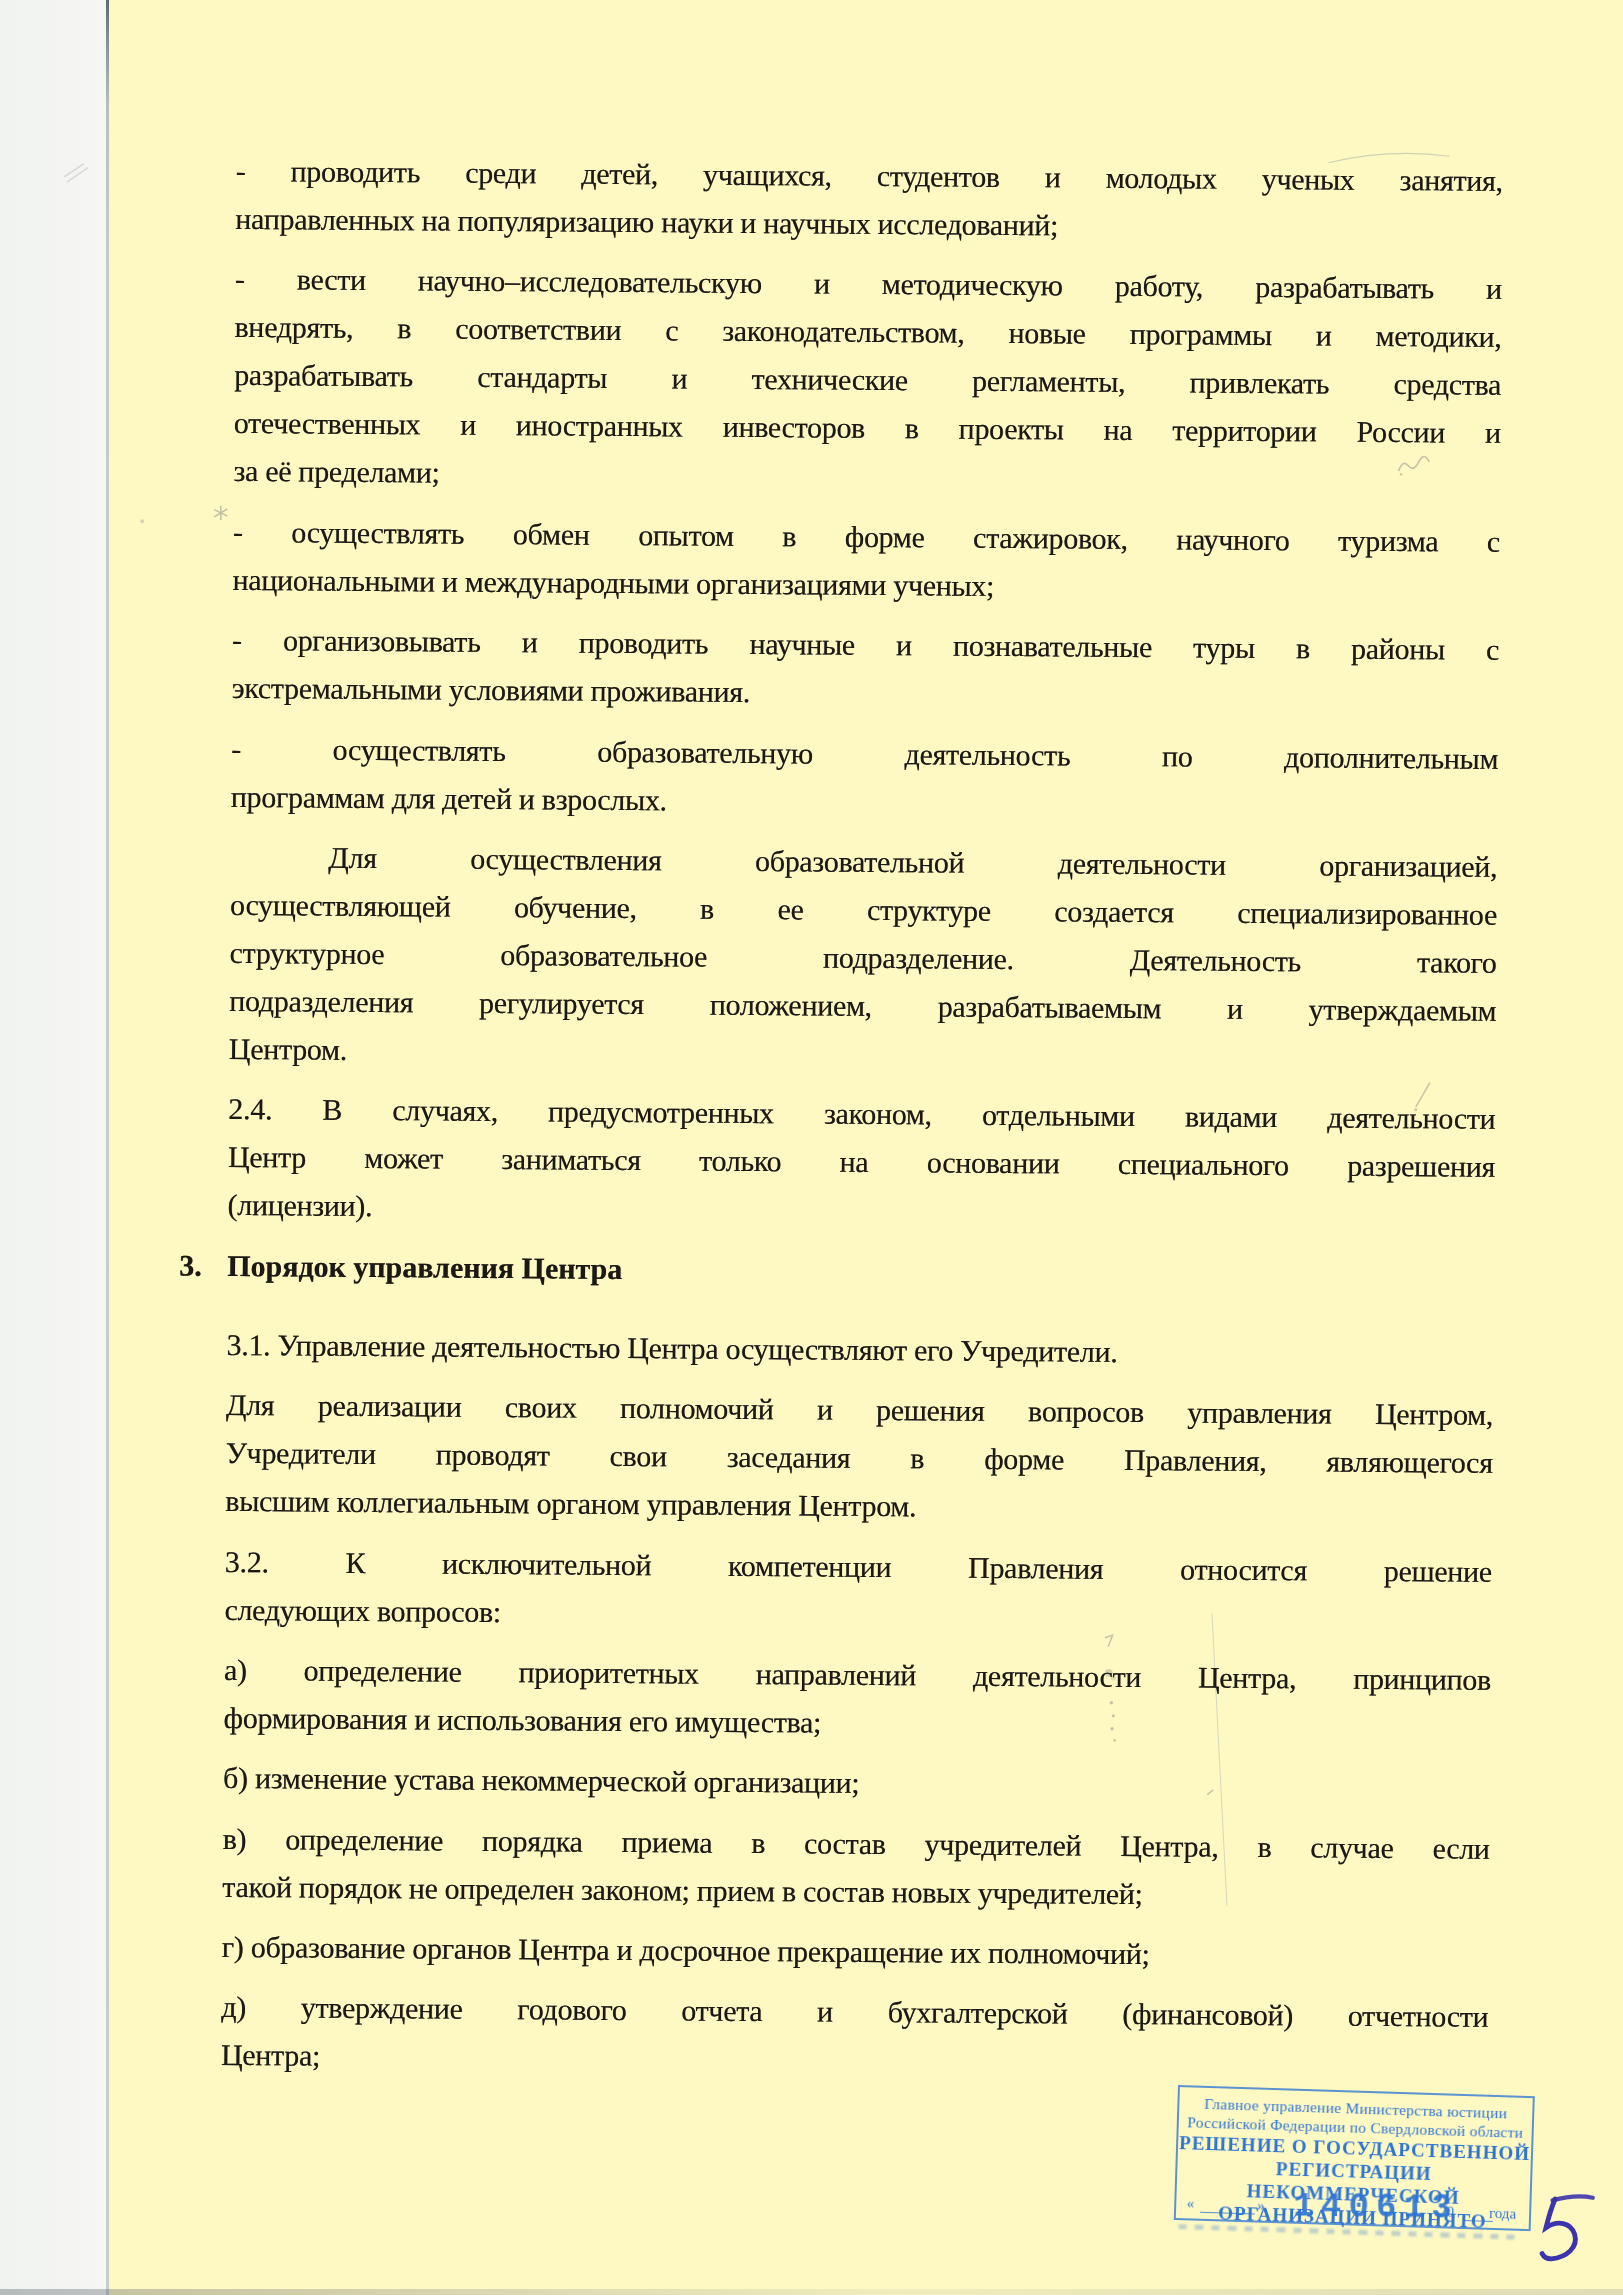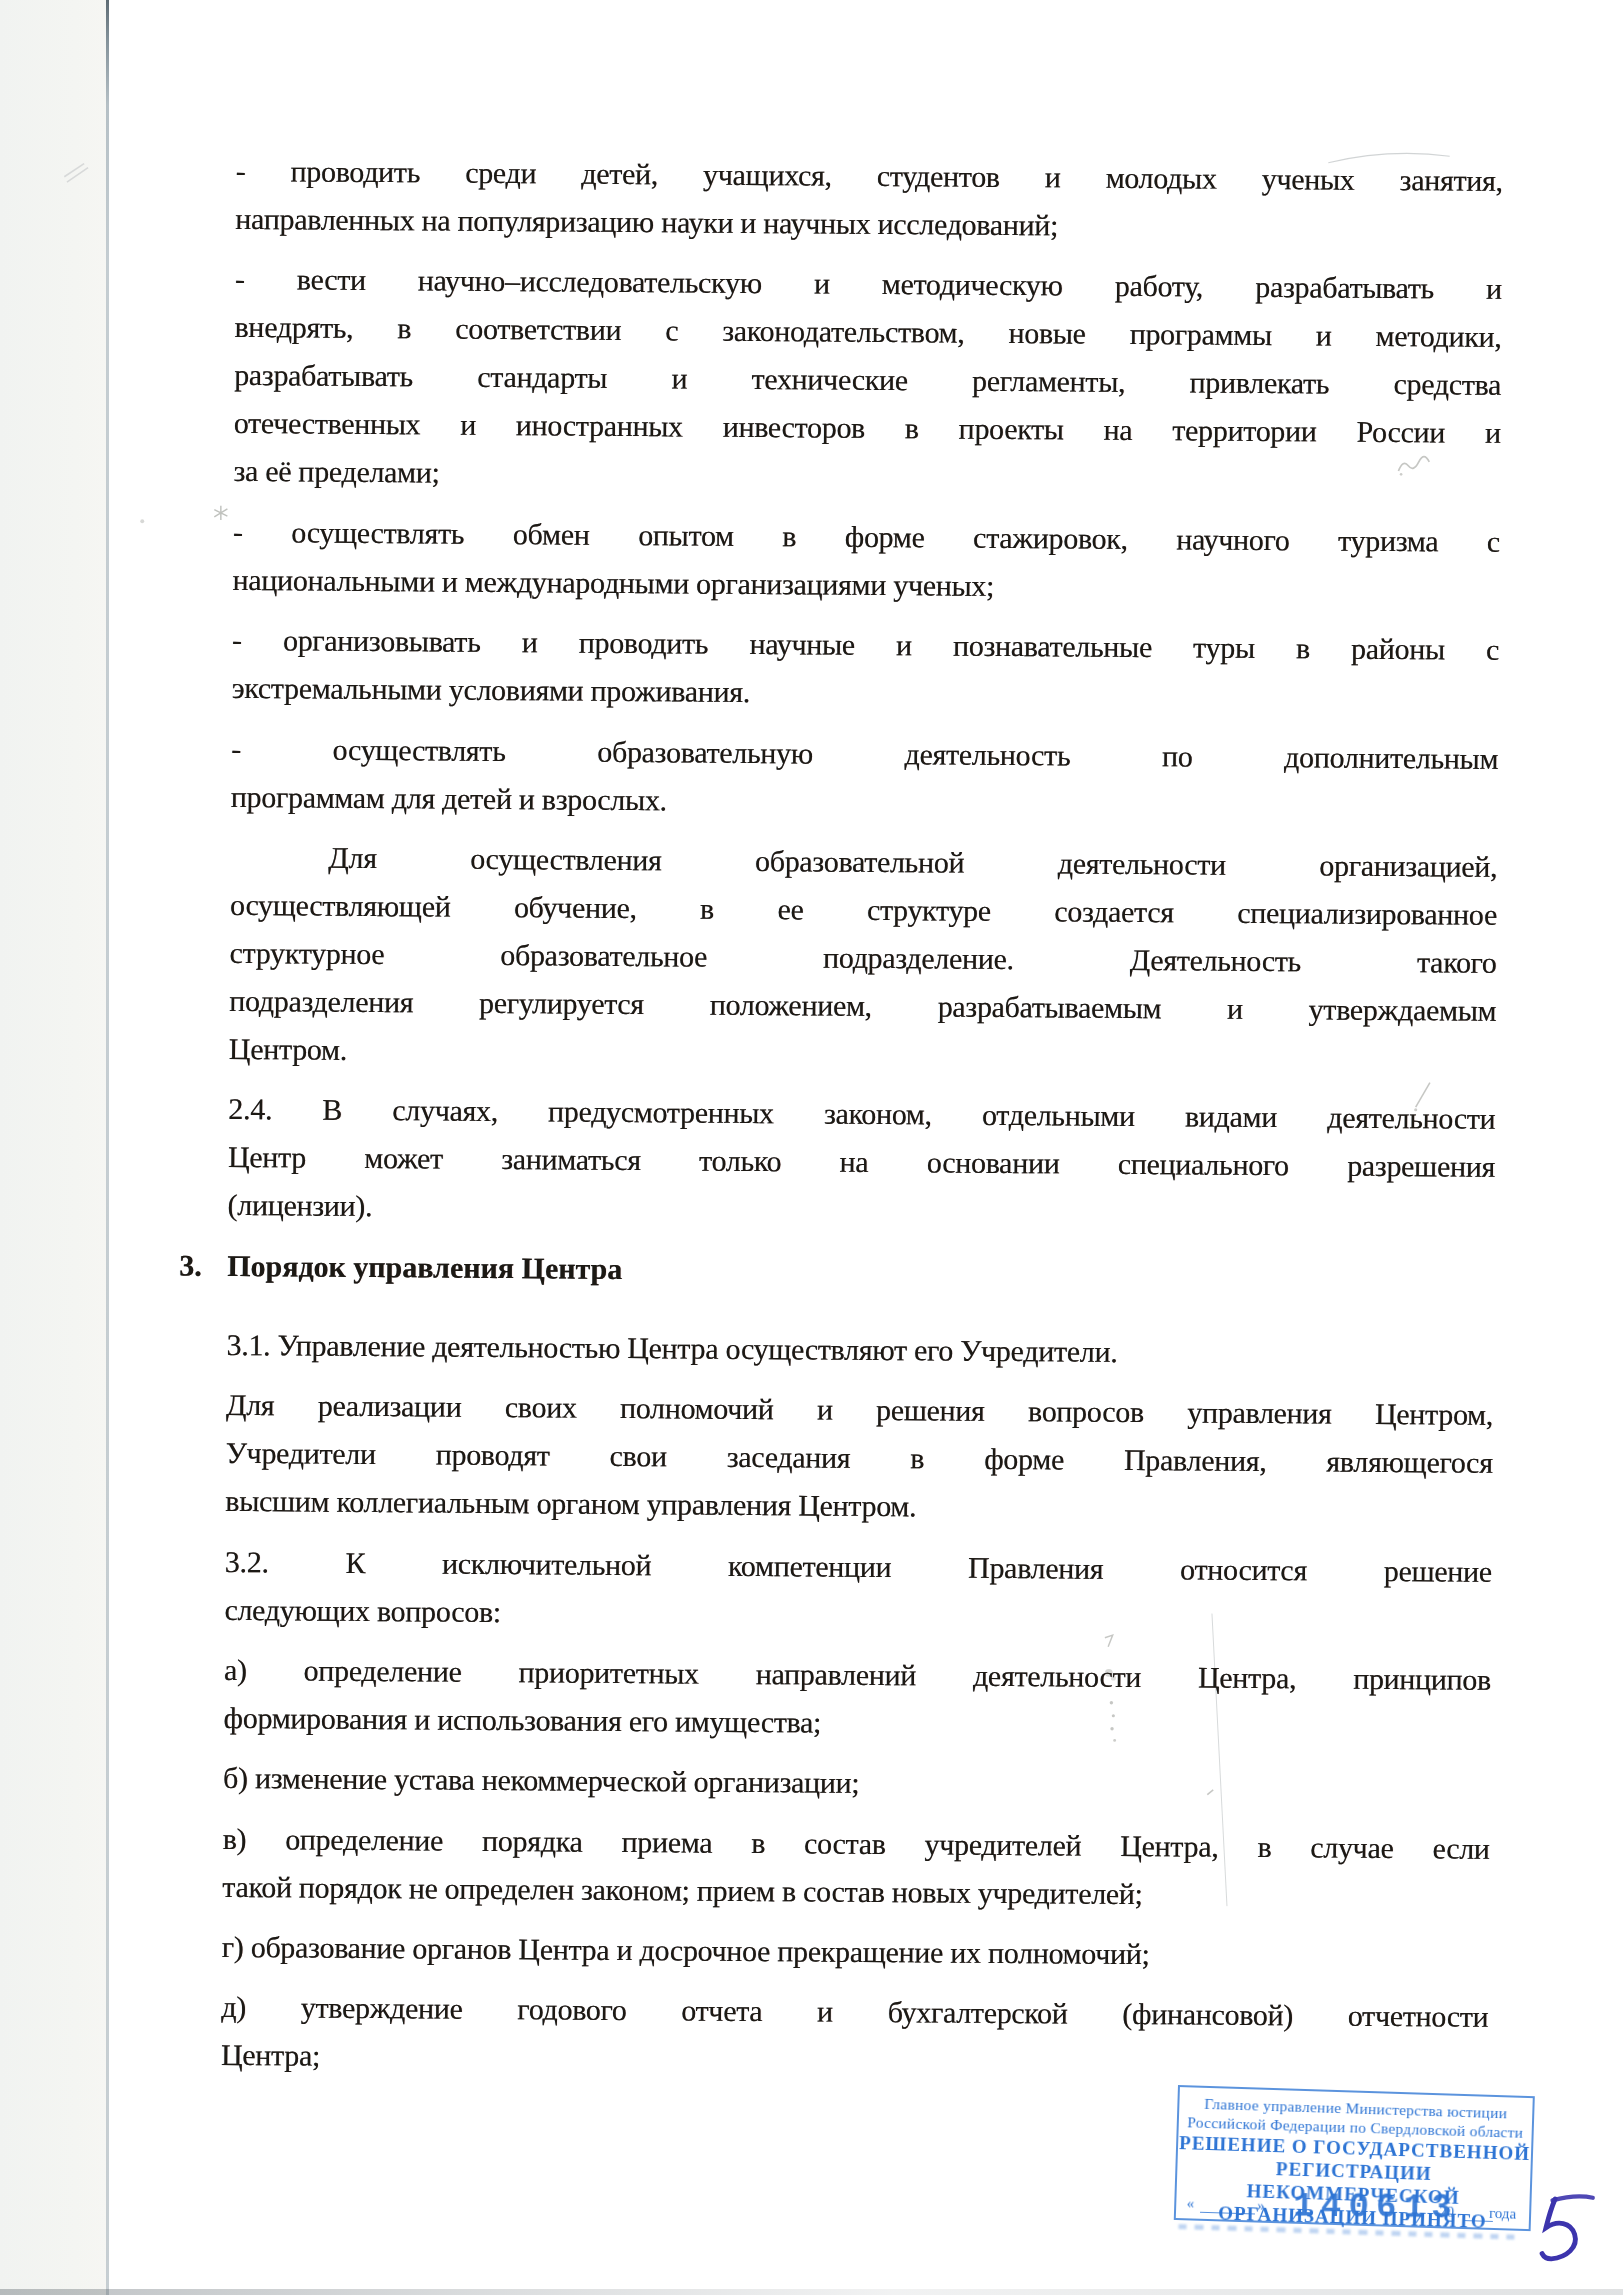--- a/index.html
+++ b/index.html
@@ -1,18 +1,18 @@
 <!DOCTYPE html>
 <html style="--ink: #1c1914; --stamp-blue: #2d74d4;font-size:10.5px"><head>
 <meta charset="utf-8">
 <style>
   html,body{margin:0;padding:0;background:#e9e9e7;}
   .page{
     position:relative;width:1623px;height:2295px;overflow:hidden;
-    background:#ffffff;
+    background:#fef9c3;
     font-family:"Liberation Serif","DejaVu Serif",serif;
   }
   
   .scan-strip{position:absolute;left:0;top:0;width:107px;height:100%;
     background:linear-gradient(90deg,#f1f3f1 0%,#f4f5f2 70%,#f6f6f3 100%);}
   .scan-line{position:absolute;left:106px;top:0;width:2.6px;height:100%;
     background:linear-gradient(#42525c 0px,#6d7e88 39px,#a9b5bc 105px,#bac4ca 262px,#bdc6cb 100%);
     opacity:.85;}
   .bottom-shade{position:absolute;left:0;bottom:0;width:100%;height:6.5px;
     background:linear-gradient(90deg,rgba(85,95,102,.38),rgba(120,128,133,.10) 55%,rgba(110,118,124,.22));}

